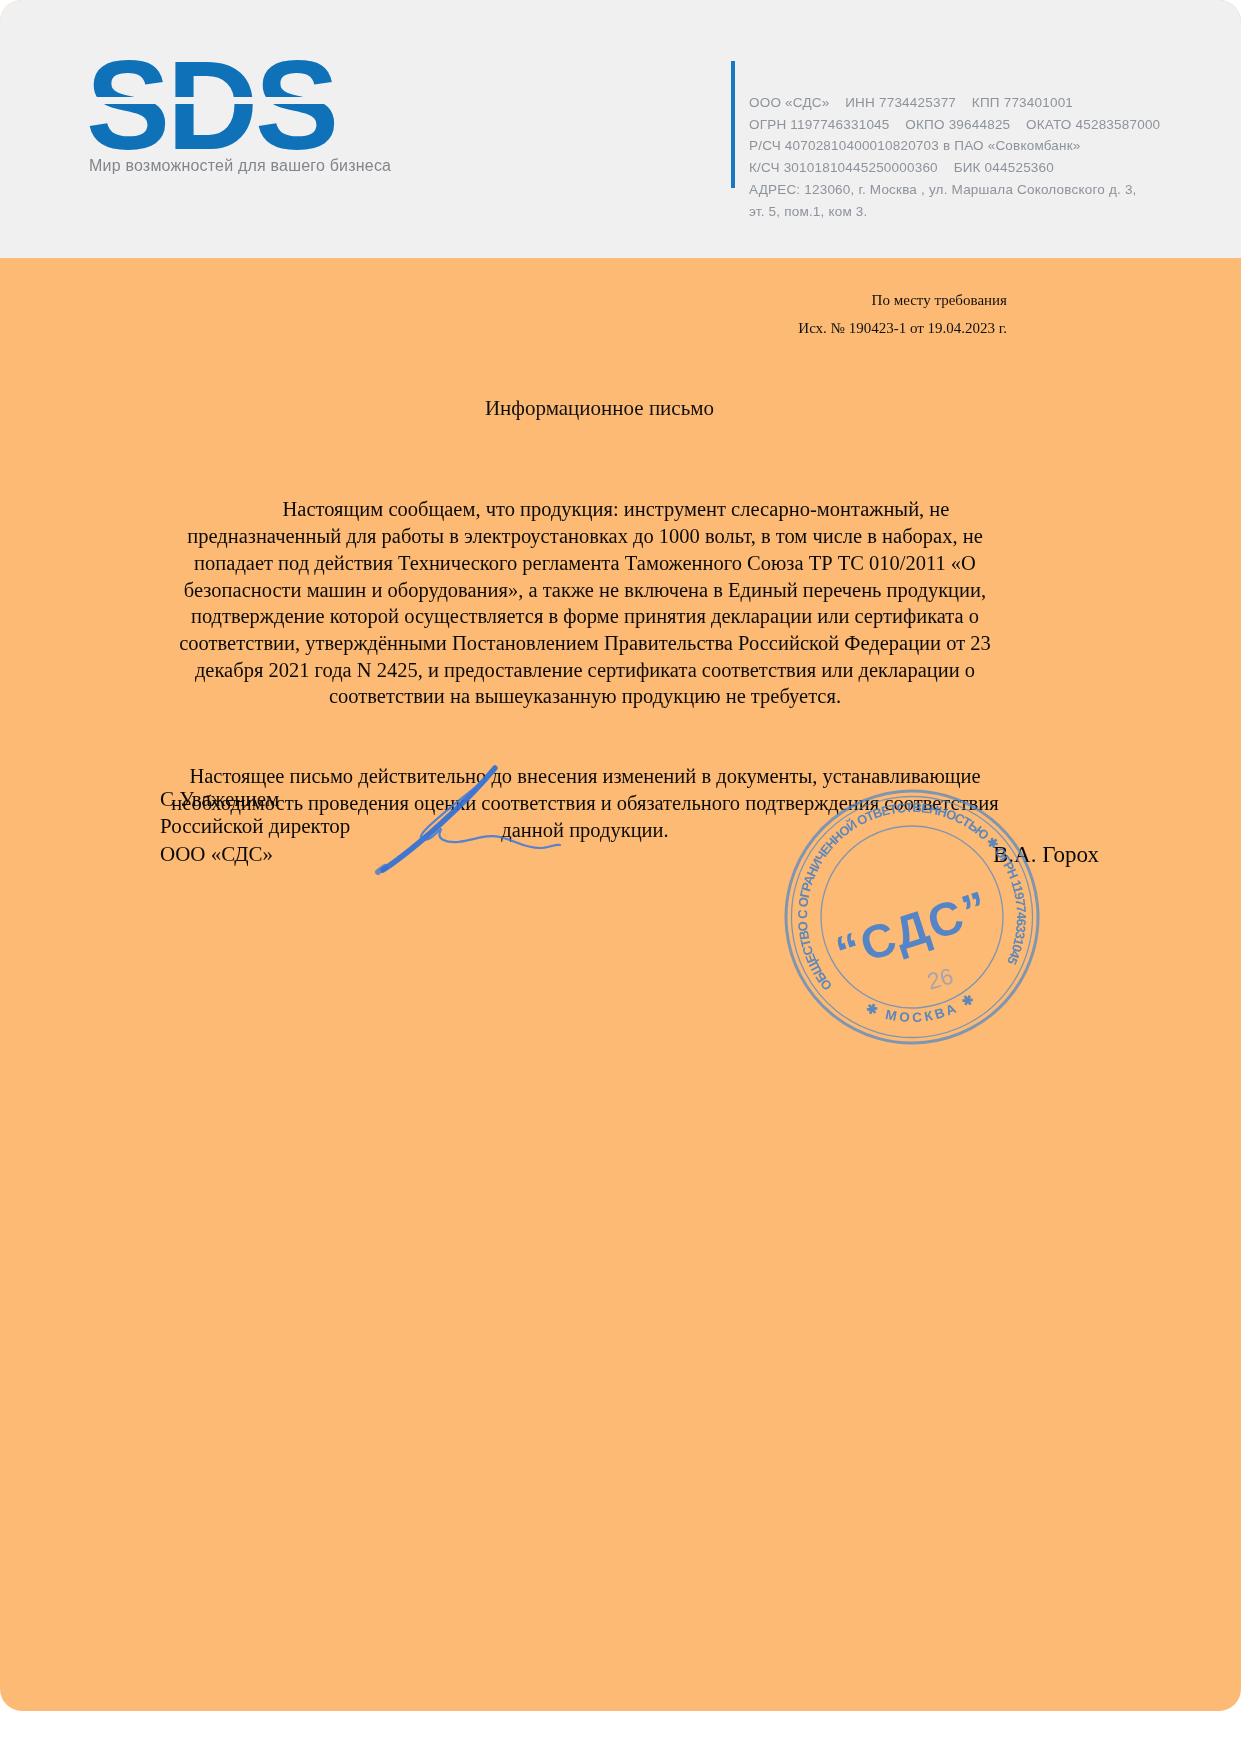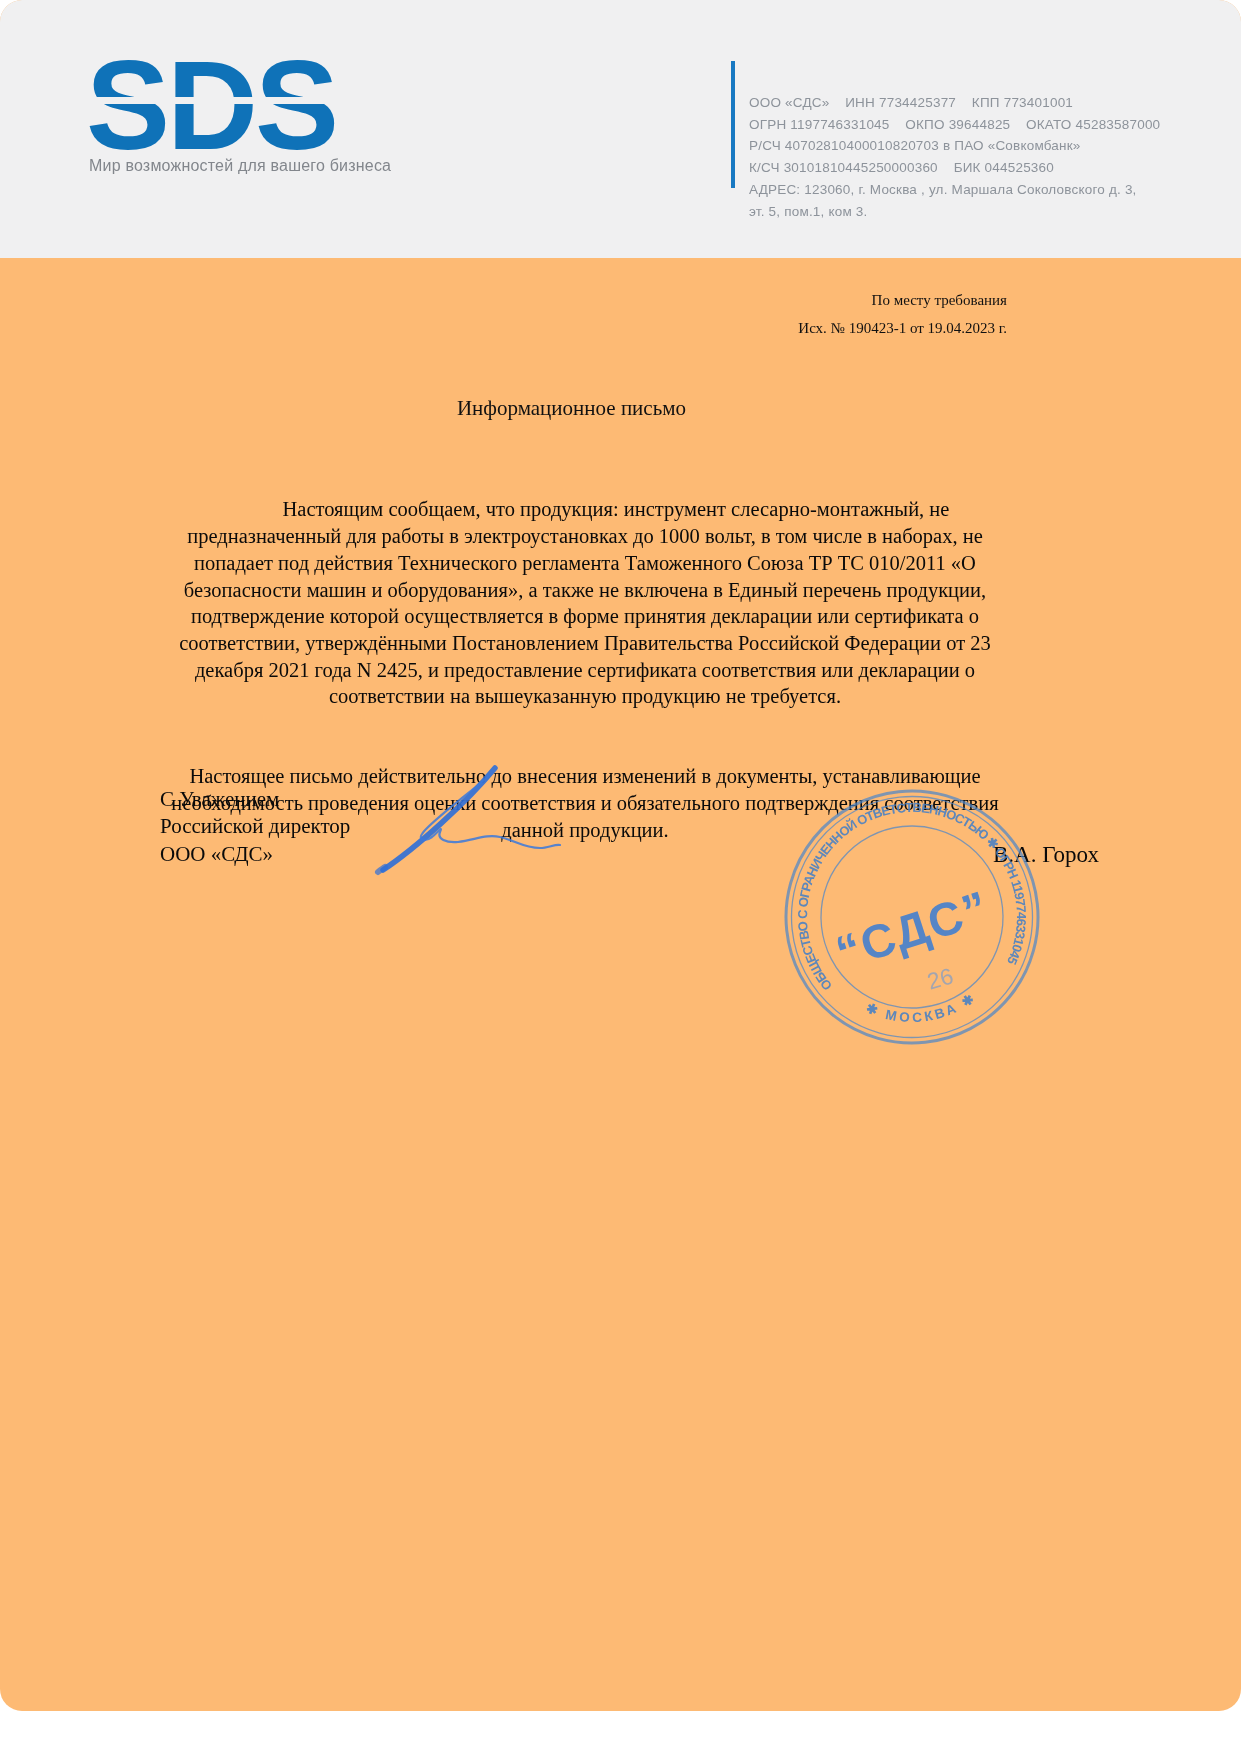--- a/index.html
+++ b/index.html
@@ -44,21 +44,21 @@
     font-size: 13.5px; line-height: 21.7px;
     color: #8d939b; white-space: pre; letter-spacing: 0.2px; margin-top: 40px;
   }
   
   .ref-block {
     position: absolute; left: 160px; top: 287px; width: 847px;
     text-align: right; font-size: 15px; line-height: 27.5px; color: #111;
   }
   
   .letter-title {
-    position: absolute; left: 148px; top: 396px; width: 847px;
+    position: absolute; left: 176px; top: 396px; width: 847px;
     text-align: center; font-size: 21px; color: #111;
   }
   .letter-body {
     position: absolute; left: 160px; top: 443px; width: 850px;
     font-size: 20.5px; line-height: 26.7px; white-space: pre; text-align: center;
   }
   .letter-body .para1 { text-indent: 62px; margin: 0; }
   .letter-body .para2 { margin: 0; }
   
   .sig-block {

